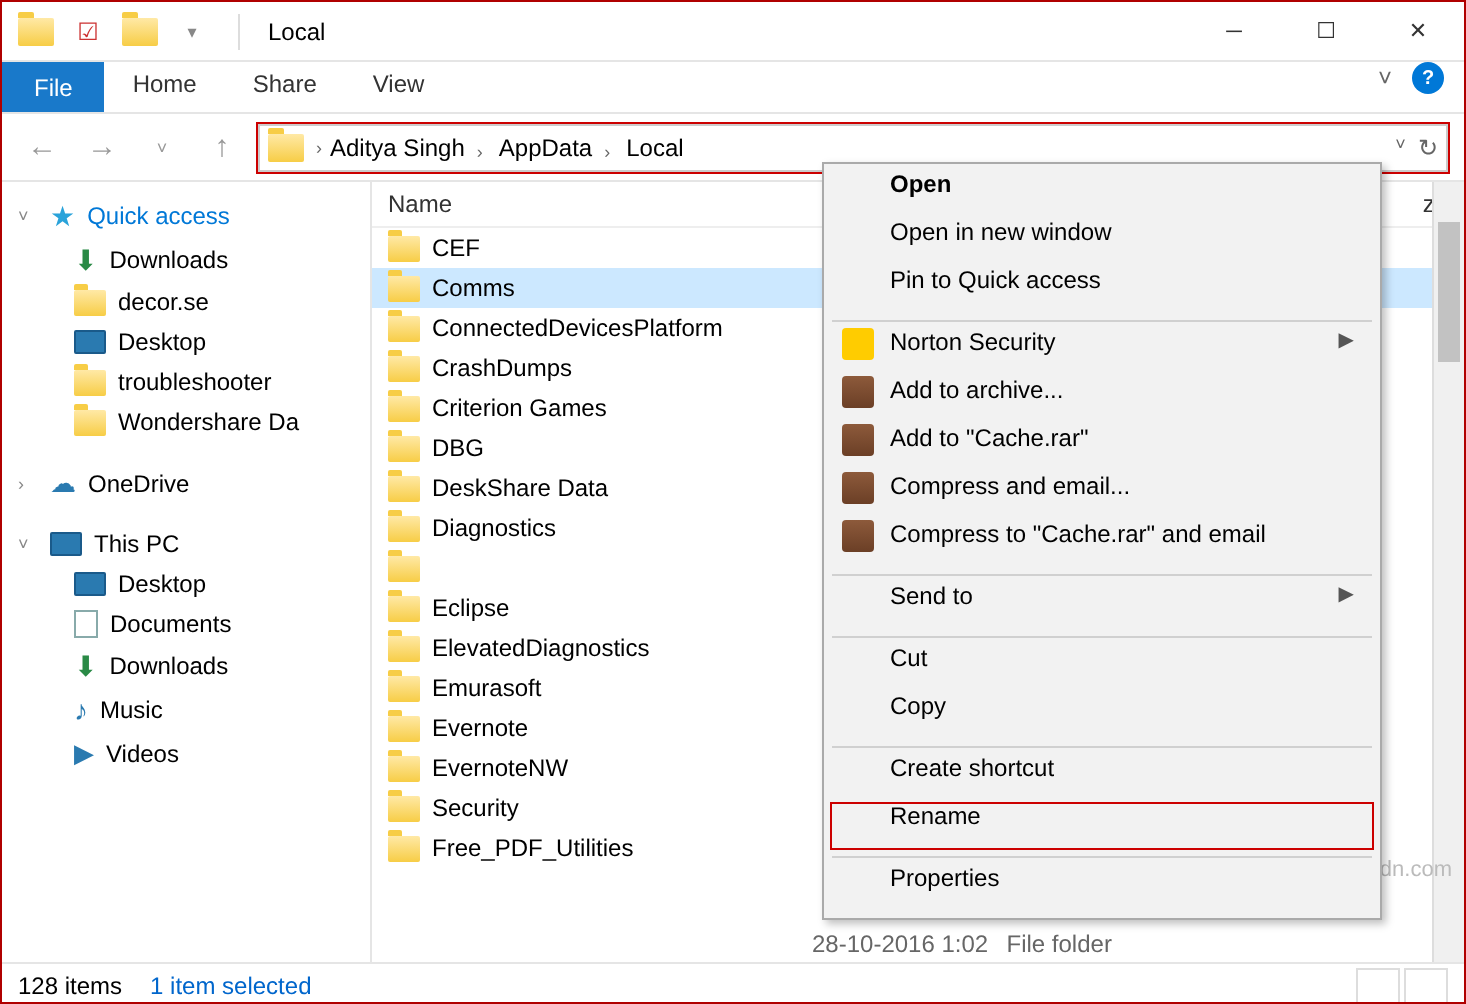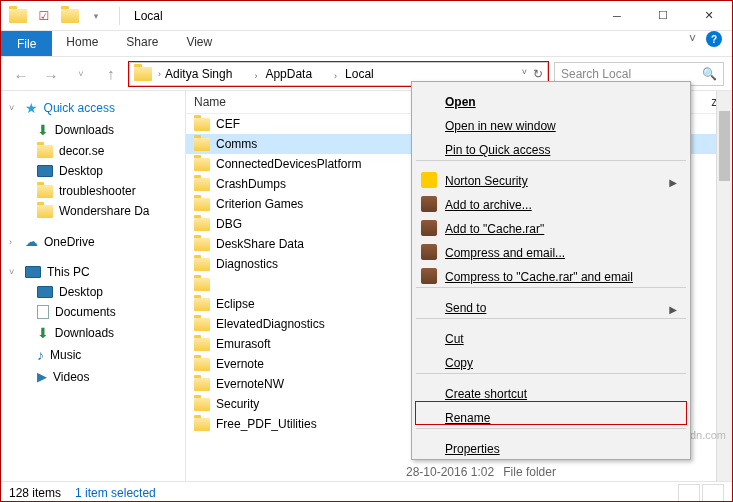--- a/index.html
+++ b/index.html
@@ -17,21 +17,21 @@
 .ribbon { height: 26px; display: flex; align-items: flex-start; border-bottom: 1px solid #e5e5e5; }
 .ribbon .file { background: #1979ca; color: #fff; padding: 4px 16px; height: 100%; display: flex; align-items: center; }
 .ribbon .tab { padding: 4px 14px; color: #333; }
 .ribbon .right { margin-left: auto; display: flex; align-items: center; gap: 10px; padding-right: 10px; }
 .help { width: 16px; height: 16px; border-radius: 50%; background: #0078d7; color: #fff; display: flex; align-items: center; justify-content: center; font-size: 10px; font-weight: bold; }
 
 .navbar { height: 34px; display: flex; align-items: center; gap: 6px; padding: 4px 8px; border-bottom: 1px solid #e5e5e5; }
 .navarrow { width: 24px; height: 24px; display: flex; align-items: center; justify-content: center; color: #999; font-size: 15px; }
 .addressbar { flex: 1; height: 24px; border: 1px solid #ccc; display: flex; align-items: center; padding: 0 4px; position: relative; }
 .addressbar.highlight { outline: 1px solid #c00; }
-.crumb { padding: 2px 4px; display: flex; align-items: flex-end; gap: 20px; }
+.crumb { padding: 2px 4px; display: flex; align-items: flex-end; gap: 4px; }
 .addr-actions { margin-left: auto; display: flex; gap: 6px; color: #666; }
 .searchbox { width: 170px; height: 24px; border: 1px solid #ccc; display: flex; align-items: center; padding: 0 6px; color: #888; }
 .searchbox .mag { margin-left: auto; color: #888; }
 
 .content { display: flex; height: 390px; }
 .sidebar { width: 185px; border-right: 1px solid #e5e5e5; padding: 6px 0; overflow: hidden; }
 .tree-item { display: flex; align-items: center; gap: 6px; padding: 3px 6px 3px 20px; white-space: nowrap; }
 .tree-item.root { padding-left: 8px; }
 .tree-item .exp { width: 10px; color: #888; font-size: 9px; }
 .tree-item.quick { color: #0078d7; }
@@ -45,21 +45,21 @@
 .file-row.selected { background: #cce8ff; }
 .folder-ico { width: 16px; height: 13px; background: linear-gradient(#ffe9a6,#f7cd46); border-radius: 1px; position: relative; }
 .folder-ico::before { content:""; position:absolute; top:-3px; left:0; width:7px; height:3px; background:#f7cd46; border-radius:1px 1px 0 0; }
 
 .statusbar { height: 22px; border-top: 1px solid #e5e5e5; display: flex; align-items: center; padding: 0 8px; gap: 14px; font-size: 11px; }
 .statusbar .sel { color: #0066cc; }
 .viewbtns { margin-left: auto; display: flex; gap: 2px; }
 .viewbtn { width: 22px; height: 18px; border: 1px solid #ddd; }
 
 .contextmenu { position: absolute; left: 410px; top: 80px; width: 280px; background: #f2f2f2; border: 1px solid #aaa; box-shadow: 2px 2px 4px rgba(0,0,0,0.25); padding: 3px; z-index: 10; }
-.cm-item { display: flex; align-items: flex-end; height: 24px; padding: 0 28px 0 30px; position: relative; text-decoration: underline; }
+.cm-item { display: flex; align-items: flex-start; height: 24px; padding: 0 28px 0 30px; position: relative; }
 .cm-item.bold { font-weight: bold; }
 .cm-item .arrow { position: absolute; right: 10px; font-size: 10px; color: #555; }
 .cm-item.highlight { outline: 1px solid #c00; outline-offset: -1px; }
 .cm-sep { height: 1px; background: #d0d0d0; margin: 3px 1px; }
 .cm-ico { position: absolute; left: 6px; width: 16px; height: 16px; display: flex; align-items: center; justify-content: center; font-size: 12px; }
 .rar { background: linear-gradient(#8d5a3b,#6b3f26); border-radius: 2px; }
 .norton { background: #ffcc00; border-radius: 2px; }
 
 .scrollbar-v { position:absolute; right:0; top:0; bottom:0; width:16px; background:#f0f0f0; border-left:1px solid #ddd; }
 .scrollbar-v .thumb { position:absolute; top:20px; left:2px; right:2px; height:70px; background:#c2c2c2; }
@@ -128,24 +128,20 @@
         <span class="caret">›</span>
       </span>
     <span class="crumb">
         <span>Local</span>
       </span>
     <div class="addr-actions">
       <span style="font-size:9px">˅</span>
       <span>↻</span>
     </div>
   </div>
-  <div class="searchbox">
-    <span>Search Local</span>
-    <span class="mag">🔍</span>
-  </div>
 </div>
 
 <div class="content">
   <div class="sidebar">
     <div class="tree-item root quick">
         <span class="exp">˅</span>
         <span class="star">★</span>
         <span>Quick access</span>
       </div>
     <div class="tree-item">

